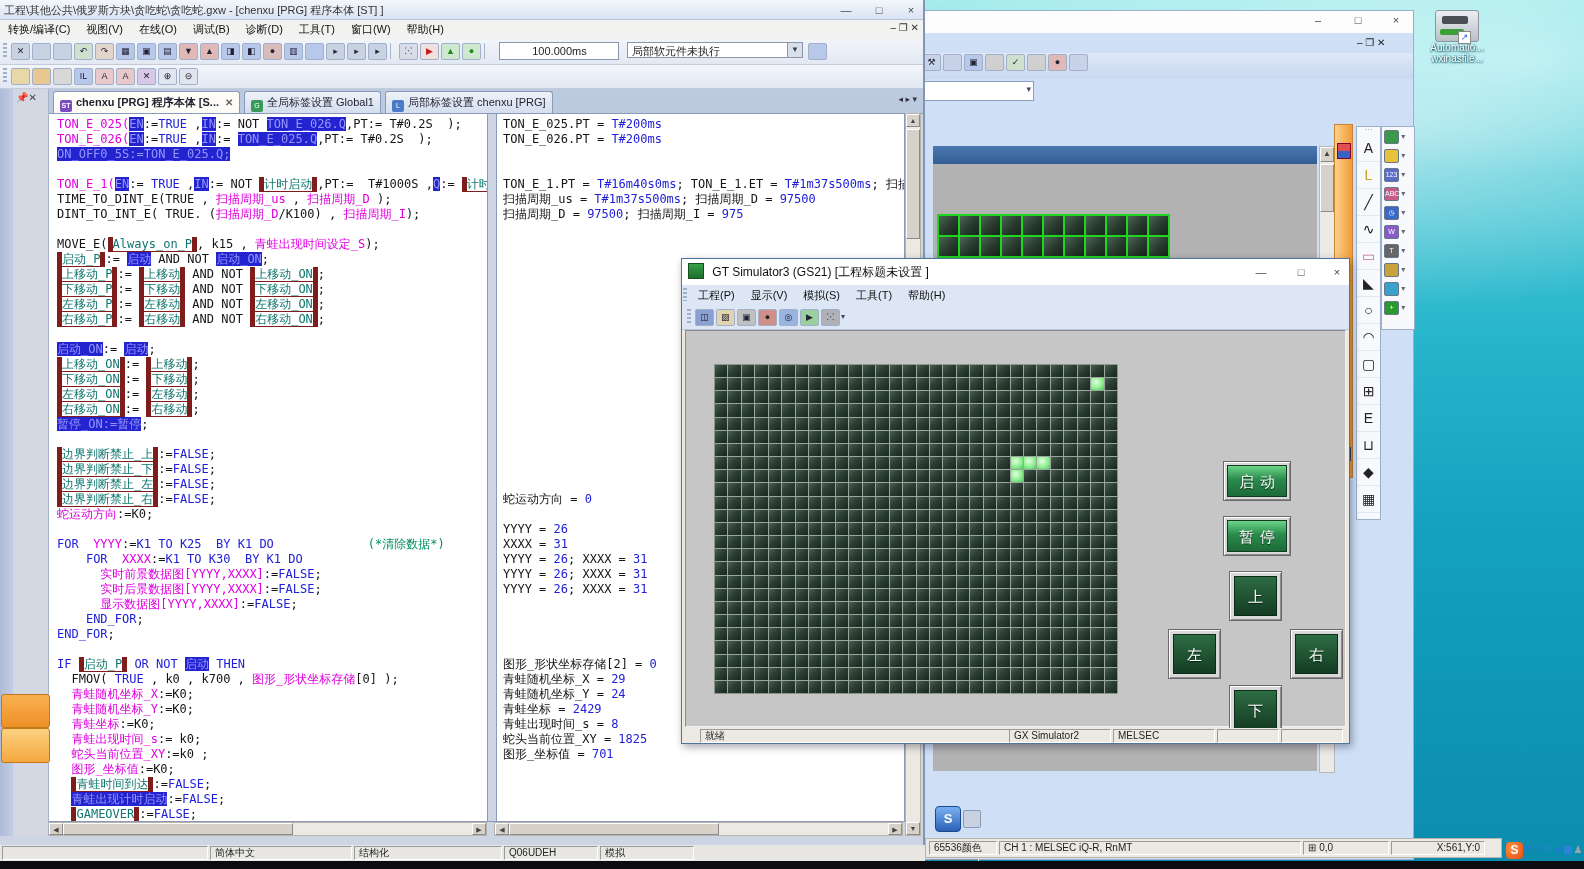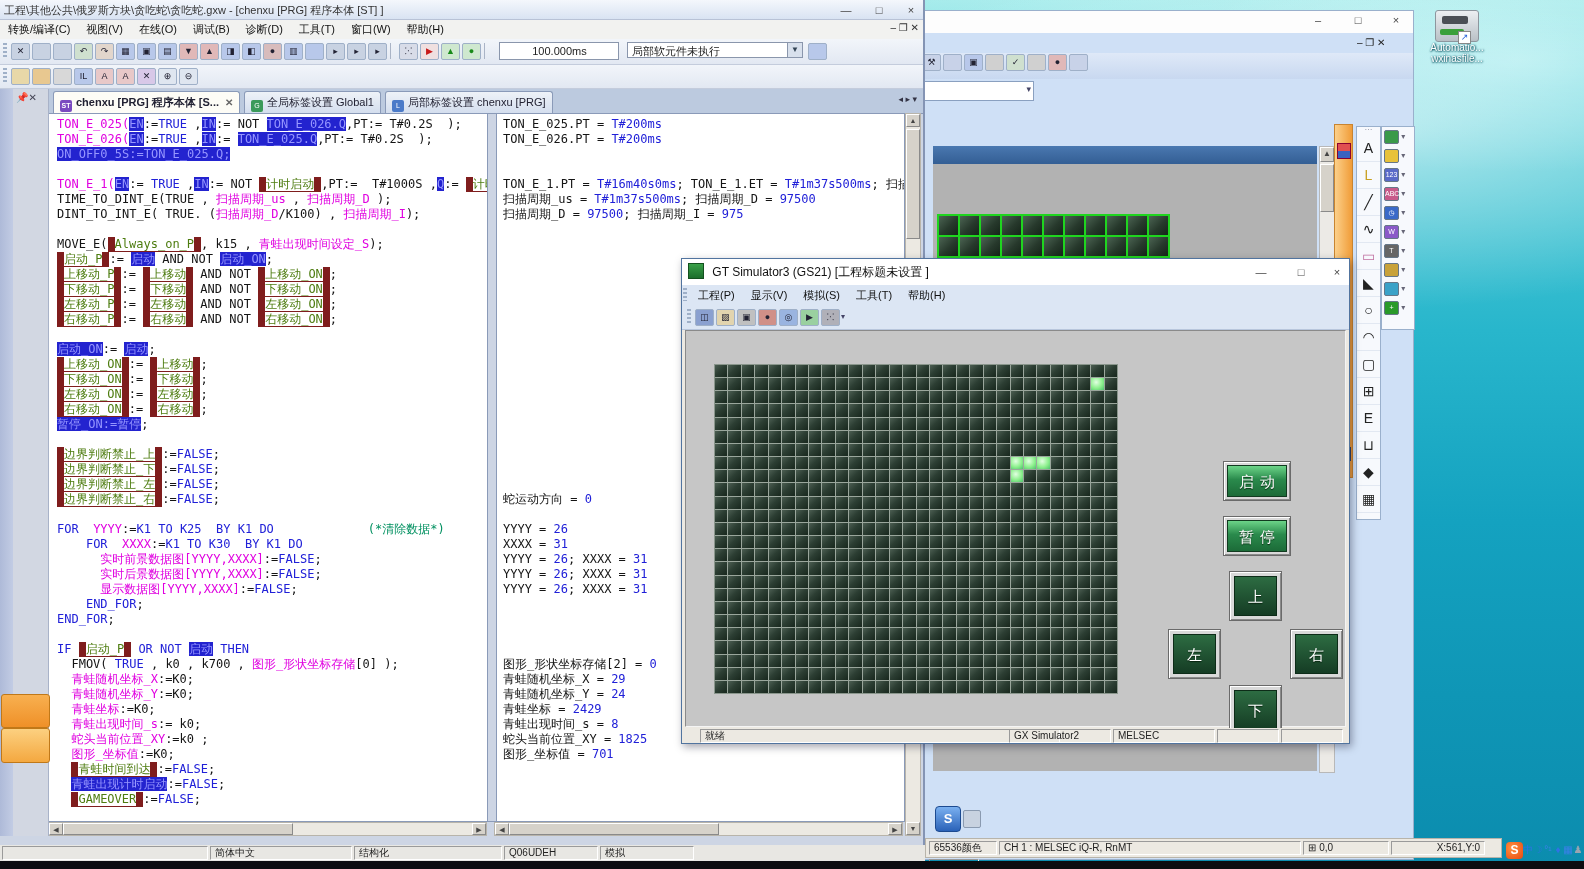--- a/index.html
+++ b/index.html
@@ -66,21 +66,21 @@
   .dtab.active{background:#fdfcf6;font-weight:bold;}
   .dtab .ticon{display:inline-block;width:12px;height:12px;border-radius:2px;margin-right:4px;vertical-align:-2px;font-size:7px;line-height:12px;text-align:center;color:#fff;}
   .dtab .tclose{display:inline-block;margin-left:6px;color:#666;font-size:10px;}
   
   #editor{position:absolute;left:48px;top:113px;width:857px;height:709px;background:#fff;border:1px solid #8a9ab8;box-sizing:border-box;overflow:hidden;}
   #lpane{position:absolute;left:0;top:0;width:438px;height:709px;overflow:hidden;padding:3px 0 0 8px;box-sizing:border-box;}
   #split{position:absolute;left:438px;top:0;width:8px;height:709px;background:#cdd5e4;border-left:1px solid #8a9ab8;border-right:1px solid #8a9ab8;}
   #rpane{position:absolute;left:446px;top:0;width:411px;height:709px;overflow:hidden;padding:3px 0 0 8px;box-sizing:border-box;}
   .cl{height:15px;white-space:pre;font-family:"DejaVu Sans Mono","Liberation Sans",sans-serif;font-size:12px;line-height:15px;overflow:hidden;}
   .to{color:#141414}.tk{color:#2020d8}.tv{color:#e000e0}.tc{color:#009060}
-  .tb{color:#4d7c0f;border:7px solid #7f1d1d;}
+  .tb{color:#0f766e;border:5px solid #7f1d1d;}
   .th{background:#2323cf;color:#9696ff;}
   
   .hscroll{position:absolute;height:14px;background:#ece9e2;border:1px solid #b8b4aa;box-sizing:border-box;}
   .hscroll .ab{position:absolute;top:0;width:14px;height:12px;background:#d6d2ca;border:1px solid;border-color:#fff #8a8a8a #8a8a8a #fff;font-size:7px;text-align:center;line-height:11px;color:#444;box-sizing:border-box;}
   .hscroll .th{position:absolute;top:0;height:12px;background:#d6d2ca;border:1px solid;border-color:#fff #8a8a8a #8a8a8a #fff;box-sizing:border-box;}
   #vscroll{position:absolute;left:905px;top:113px;width:16px;height:723px;background:#ece9e2;border:1px solid #b8b4aa;box-sizing:border-box;}
   #vscroll .ab{width:14px;height:13px;background:#d6d2ca;border:1px solid;border-color:#fff #8a8a8a #8a8a8a #fff;font-size:7px;text-align:center;line-height:12px;color:#444;box-sizing:border-box;}
   #vscroll .th{width:14px;height:110px;background:#d6d2ca;border:1px solid;border-color:#fff #8a8a8a #8a8a8a #fff;margin-top:2px;box-sizing:border-box;}
   #vscroll .bot{position:absolute;bottom:0;}
   
@@ -274,20 +274,21 @@
           <div class="cl"><span class="tb">上移动_ON</span><span class="to">:= </span><span class="tb">上移动</span><span class="to">;</span></div>
           <div class="cl"><span class="tb">下移动_ON</span><span class="to">:= </span><span class="tb">下移动</span><span class="to">;</span></div>
           <div class="cl"><span class="tb">左移动_ON</span><span class="to">:= </span><span class="tb">左移动</span><span class="to">;</span></div>
           <div class="cl"><span class="tb">右移动_ON</span><span class="to">:= </span><span class="tb">右移动</span><span class="to">;</span></div>
           <div class="cl"><span class="th">暂停_ON</span><span class="th">:=</span><span class="th">暂停</span><span class="to">;</span></div>
           <div class="cl"><span class="to"> </span></div>
           <div class="cl"><span class="tb">边界判断禁止_上</span><span class="to">:=</span><span class="tk">FALSE</span><span class="to">;</span></div>
           <div class="cl"><span class="tb">边界判断禁止_下</span><span class="to">:=</span><span class="tk">FALSE</span><span class="to">;</span></div>
           <div class="cl"><span class="tb">边界判断禁止_左</span><span class="to">:=</span><span class="tk">FALSE</span><span class="to">;</span></div>
           <div class="cl"><span class="tb">边界判断禁止_右</span><span class="to">:=</span><span class="tk">FALSE</span><span class="to">;</span></div>
+          <div class="cl"><span class="tv">蛇运动方向</span><span class="to">:=K0;</span></div>
           <div class="cl"><span class="to"> </span></div>
           <div class="cl"><span class="tk">FOR</span><span class="to">  </span><span class="tv">YYYY</span><span class="to">:=</span><span class="tk">K1</span><span class="to"> </span><span class="tk">TO</span><span class="to"> </span><span class="tk">K25</span><span class="to">  </span><span class="tk">BY</span><span class="to"> </span><span class="tk">K1</span><span class="to"> </span><span class="tk">DO</span><span class="to">             </span><span class="tc">(*清除数据*)</span></div>
           <div class="cl"><span class="to">    </span><span class="tk">FOR</span><span class="to">  </span><span class="tv">XXXX</span><span class="to">:=</span><span class="tk">K1</span><span class="to"> </span><span class="tk">TO</span><span class="to"> </span><span class="tk">K30</span><span class="to">  </span><span class="tk">BY</span><span class="to"> </span><span class="tk">K1</span><span class="to"> </span><span class="tk">DO</span></div>
           <div class="cl"><span class="to">      </span><span class="tv">实时前景数据图[YYYY,XXXX]</span><span class="to">:=</span><span class="tk">FALSE</span><span class="to">;</span></div>
           <div class="cl"><span class="to">      </span><span class="tv">实时后景数据图[YYYY,XXXX]</span><span class="to">:=</span><span class="tk">FALSE</span><span class="to">;</span></div>
           <div class="cl"><span class="to">      </span><span class="tv">显示数据图[YYYY,XXXX]</span><span class="to">:=</span><span class="tk">FALSE</span><span class="to">;</span></div>
           <div class="cl"><span class="to">    </span><span class="tk">END_FOR</span><span class="to">;</span></div>
           <div class="cl"><span class="tk">END_FOR</span><span class="to">;</span></div>
           <div class="cl"><span class="to"> </span></div>
           <div class="cl"><span class="tk">IF </span><span class="tb">启动_P</span><span class="to"> </span><span class="tk">OR NOT </span><span class="th">启动</span><span class="to"> </span><span class="tk">THEN</span></div>

